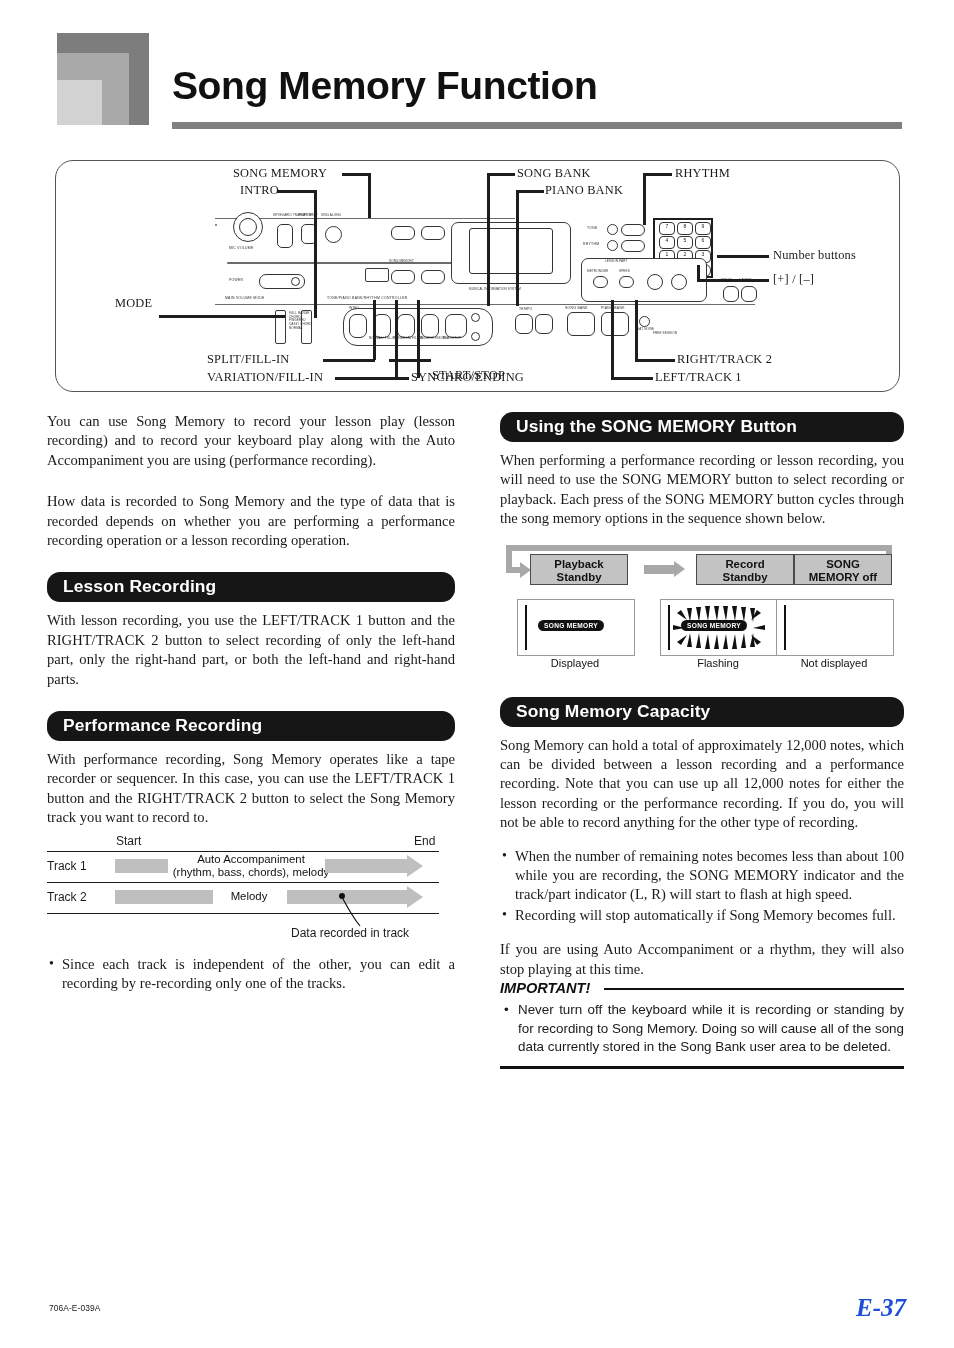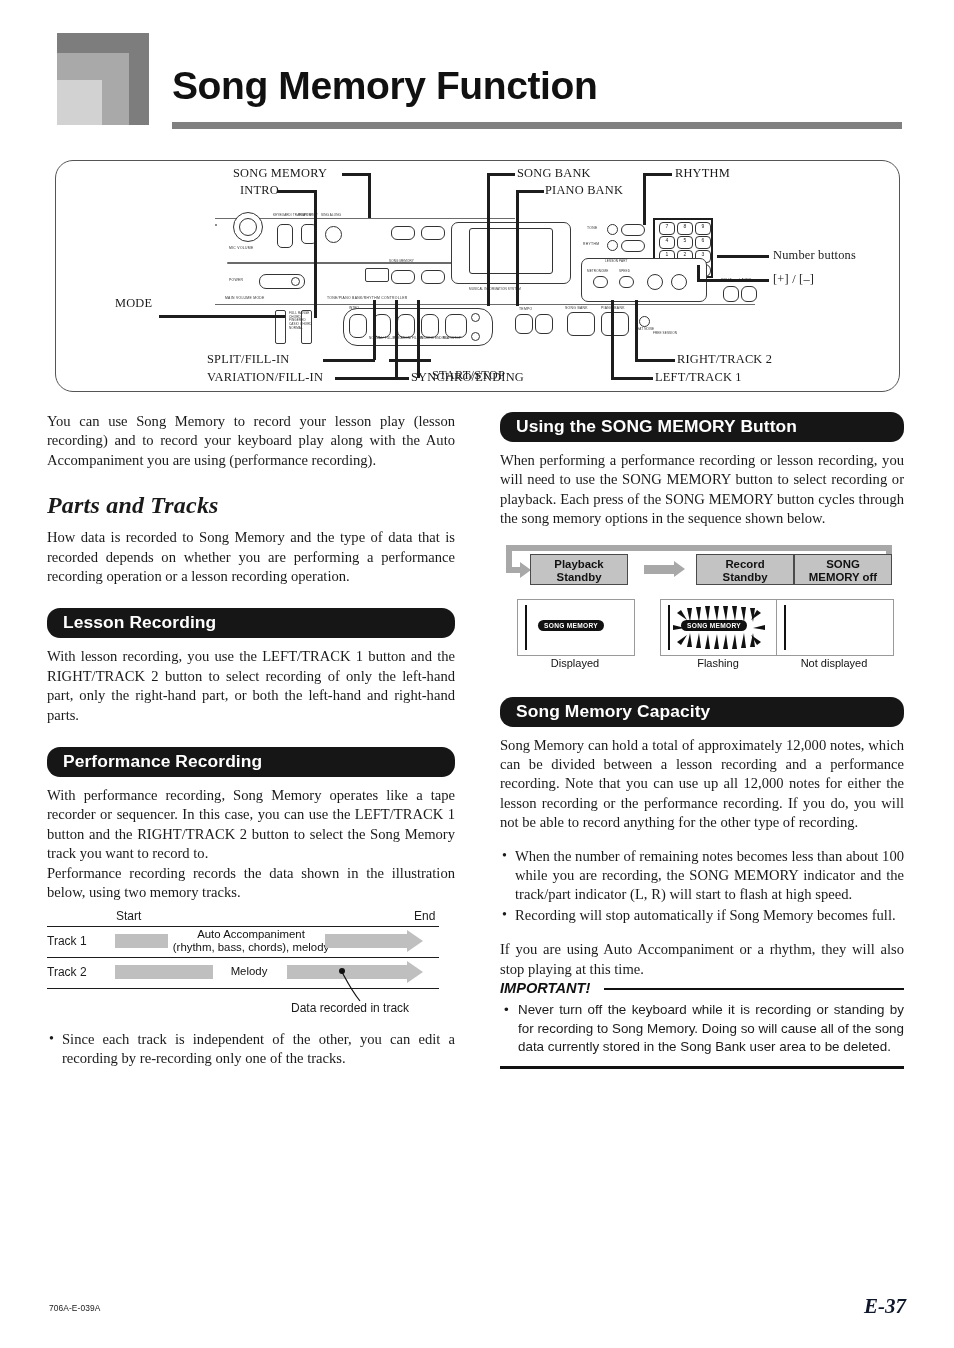--- a/index.html
+++ b/index.html
@@ -102,21 +102,21 @@
   .imp-rule{position:absolute;left:104px;right:0;top:9px;height:1.6px;background:#111;}
   .imp-body{font-family:"Liberation Sans",sans-serif;font-size:13.4px;line-height:18.6px;
      margin:4px 0 0 0;position:relative;padding-left:18px;text-align:justify;}
   .imp-body:before{content:"\2022";position:absolute;left:4px;top:0;}
   .imp-bot{margin-top:9px;height:2.8px;background:#111;}
 
   
   .ftL{position:absolute;left:49px;top:1303px;font-family:"Liberation Sans",sans-serif;
      font-size:8.4px;color:#222;letter-spacing:0.1px;}
   .ftR{position:absolute;right:48px;top:1294px;font-family:"Liberation Serif",serif;
-     font-style:italic;font-weight:bold;font-size:21px;color:#0f172a;}
+     font-style:italic;font-weight:bold;font-size:25px;color:#1d4ed8;}
 </style>
 </head>
 <body>
 
 <div class="page">
 
   <div class="hdr">
     <div class="hdr-sq-a"></div>
     <div class="hdr-sq-b"></div>
     <div class="hdr-sq-c"></div>
@@ -293,31 +293,29 @@
     <div class="call" style="left:600px;top:210px;">LEFT/TRACK 1</div>
     <div class="lead lead-h" style="left:556px;top:217px;width:42px;"></div>
     <div class="lead lead-v" style="left:556px;top:140px;height:78px;"></div>
   </div>
 
   <div class="colL">
 
     <p class="body">You can use Song Memory to record your lesson play (lesson recording) and to record your keyboard play along with the Auto Accompaniment you are using (performance recording).</p>
 
     <div class="gap-l"></div>
-    <h2 class="italic">Parts and Tracks</h2>
     <p class="body">How data is recorded to Song Memory and the type of data that is recorded depends on whether you are performing a performance recording operation or a lesson recording operation.</p>
 
     <div class="gap-l"></div>
     <div class="pill">Lesson Recording</div>
     <p class="body">With lesson recording, you use the LEFT/TRACK 1 button and the RIGHT/TRACK 2 button to select recording of only the left-hand part, only the right-hand part, or both the left-hand and right-hand parts.</p>
 
     <div class="gap-l"></div>
     <div class="pill">Performance Recording</div>
     <p class="body">With performance recording, Song Memory operates like a tape recorder or sequencer. In this case, you can use the LEFT/TRACK 1 button and the RIGHT/TRACK 2 button to select the Song Memory track you want to record to.</p>
-    <p class="body">Performance recording records the data shown in the illustration below, using two memory tracks.</p>
 
     <div class="trk">
       <div class="lbl" style="left:69px;top:0;">Start</div>
       <div class="lbl" style="left:367px;top:0;">End</div>
 
       <div class="hl" style="top:17px;"></div>
       <div class="hl" style="top:48px;"></div>
       <div class="hl" style="top:79px;"></div>
 
       <div class="lbl" style="left:0;top:25px;">Track 1</div>

